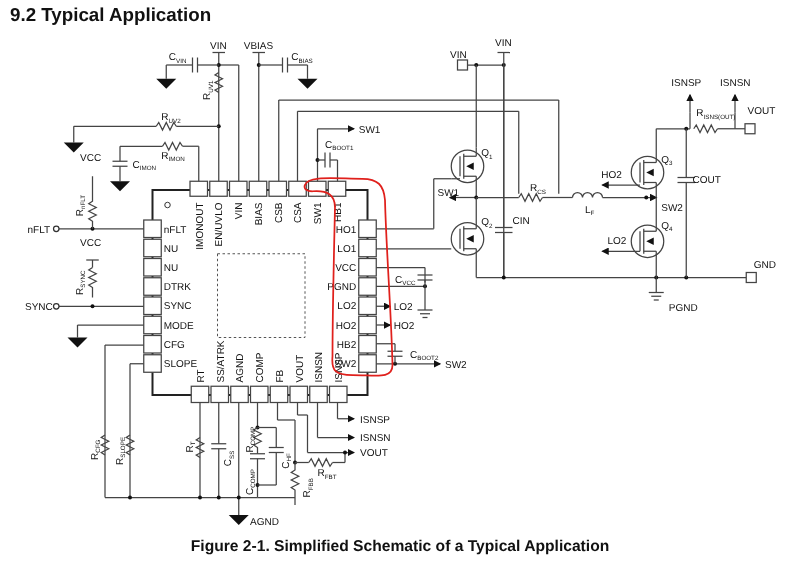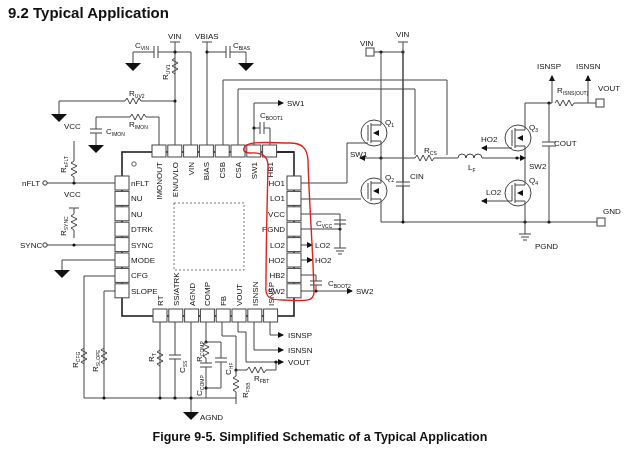--- a/index.html
+++ b/index.html
@@ -487,13 +487,13 @@
     <text class="lbl" x="603" y="214">GND</text>
     <text class="lbl" x="535" y="249">PGND</text>
   </g>
 <path d="M125,63 L141,63 L133,71 z" fill="#111"></path>
     <path d="M238,63 L254,63 L246,71 z" fill="#111"></path>
     <path d="M51,114 L67,114 L59,122 z" fill="#111"></path>
     <path d="M88,145 L104,145 L96,153 z" fill="#111"></path>
     <path d="M54,270 L70,270 L62,278 z" fill="#111"></path>
   </svg>
 
-<div id="figure-caption">Figure 9-5. Simplified Schematic of a Typical Application</div>
+<div id="figure-caption">Figure 2-1. Simplified Schematic of a Typical Application</div>
 
 </body></html>

